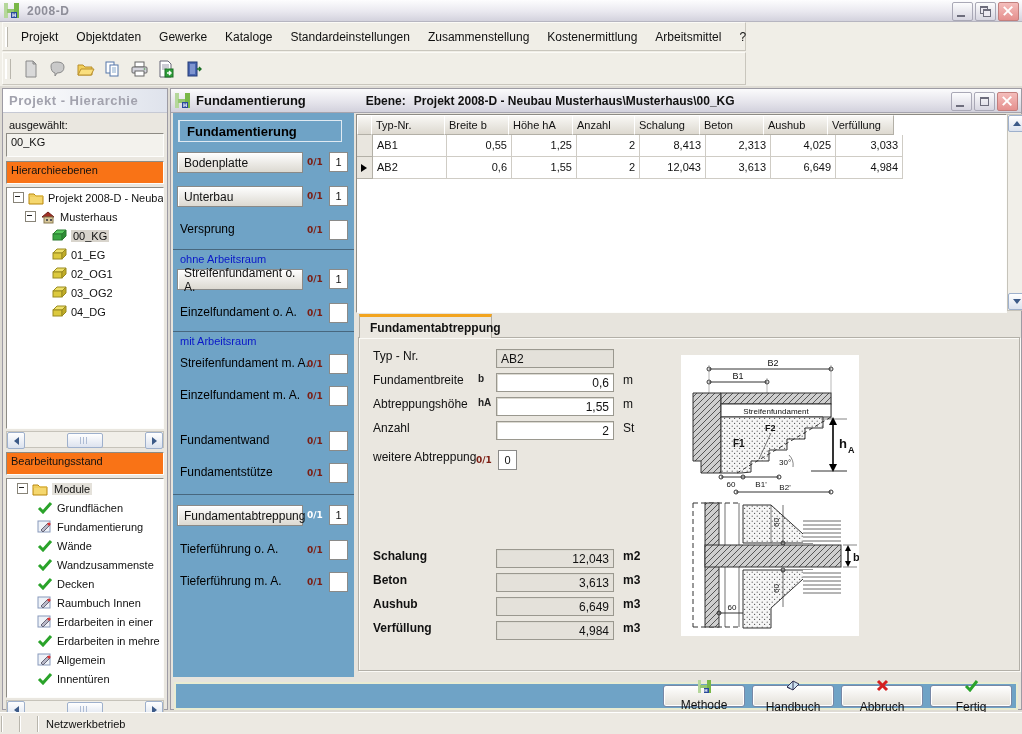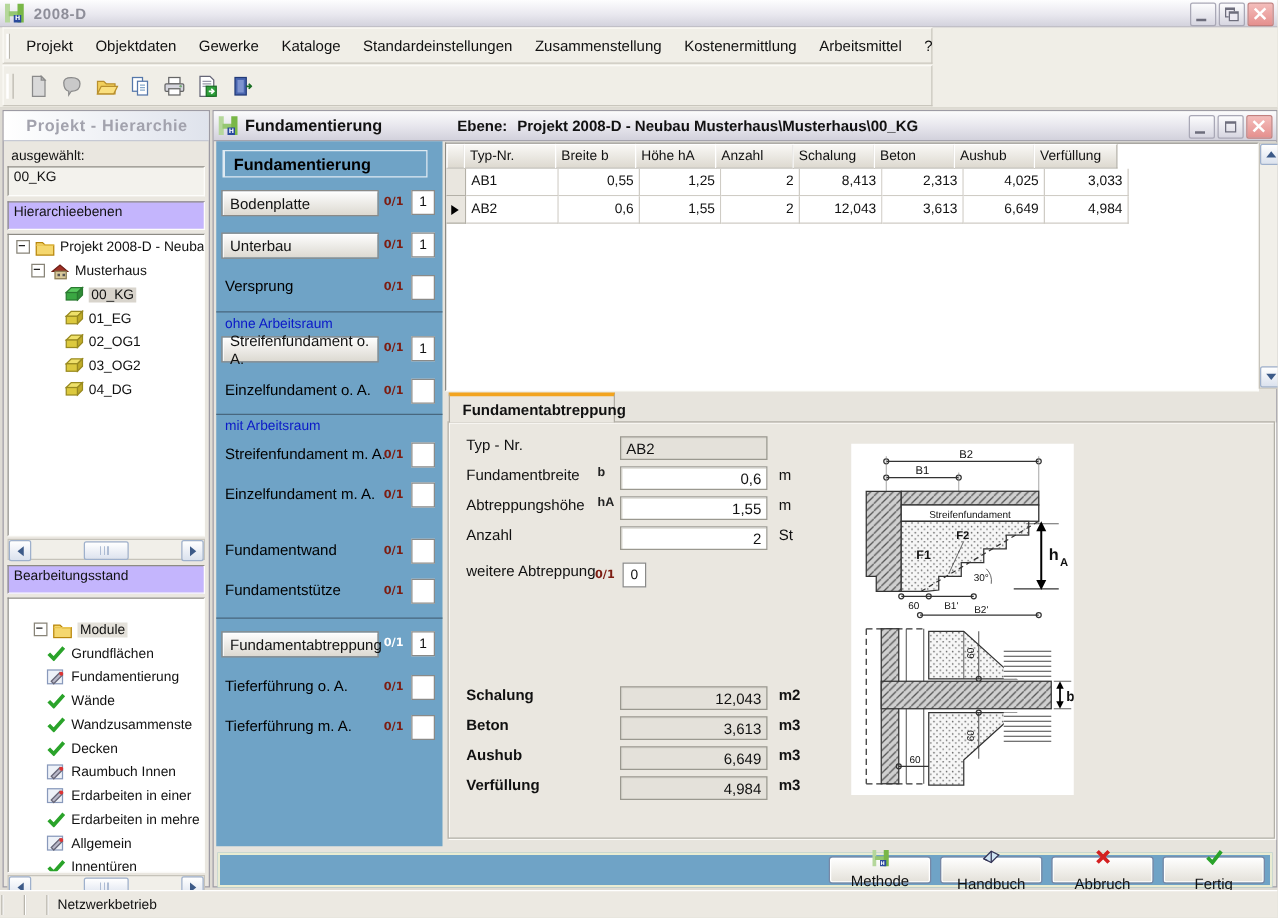--- a/index.html
+++ b/index.html
@@ -49,25 +49,25 @@
   .band2{position:absolute;left:2px;top:0;width:744px;height:33px;
     border:1px solid #c9c6bd;border-top-color:#fbfaf6;border-left-color:#fbfaf6;
     background:#f0eee7;display:flex;align-items:center;box-sizing:border-box;gap:5px;}
   .tbico{width:22px;height:22px;display:flex;align-items:center;justify-content:center;}
   
   .workspace{left:0;top:86px;width:1022px;height:626px;background:#dedbd4;}
   
   .leftpanel{left:2px;top:2px;width:166px;height:622px;background:#eae7e0;border:1px solid #9d9ba4;box-sizing:border-box;}
   .caption{height:23px;background:linear-gradient(to right,#ffffff,#dfe3ec);
     border-bottom:1px solid #c6c9d4;color:#a2a2ad;font-weight:bold;font-size:13px;
-    display:flex;align-items:center;padding-left:18px;letter-spacing:.5px;}
+    display:flex;align-items:center;padding-left:6px;letter-spacing:.5px;}
   .plabel{font-size:11px;margin:6px 0 2px 6px;}
   .sunkfield{margin:2px 3px;height:18px;background:#f3f2ed;border:1px solid;
     border-color:#8d8b84 #fdfdfb #fdfdfb #8d8b84;font-size:11px;padding:2px 4px;}
-  .boxheader{margin:4px 3px 0 3px;height:17px;background:#c4b5fd;border:1px solid;
+  .boxheader{margin:4px 3px 0 3px;height:17px;background:#f97316;border:1px solid;
     border-color:#8d8b84 #fdfdfb #fdfdfb #8d8b84;font-size:11px;padding:2px 4px;}
   .treebox{margin:3px 3px 0 3px;background:#fff;border:1px solid;
     border-color:#8d8b84 #fdfdfb #fdfdfb #8d8b84;overflow:hidden;position:relative;font-size:11px;}
   .tree1{height:240px;}
   .tree2{height:218px;}
   .trow{height:19px;display:flex;align-items:center;white-space:nowrap;}
   .texp{width:9px;height:9px;border:1px solid #888478;background:#fff;position:relative;margin-right:4px;flex:0 0 auto;}
   .texp:after{content:"";position:absolute;left:1px;top:3px;width:5px;height:0;border-top:1px solid #222;}
   .tico{width:16px;height:14px;margin-right:4px;flex:0 0 auto;}
   .tsel{background:#d8d4cc;padding:0 2px;}
@@ -338,21 +338,21 @@
         </span>
       <span class="thumb"></span>
       <span class="sbtn right">
           <span class="tri-r"></span>
         </span>
     </div>
 
     <div class="boxheader">Bearbeitungsstand</div>
 
     <div class="treebox tree2">
-      <div class="trow" style="padding-left:20px;margin-top:15px;">
+      <div class="trow" style="padding-left:10px;">
         <span class="texp"></span>
         <span class="tico">
           <svg width="16" height="14">
               <path d="M1,3 h5 l2,2 h7 v8 h-14 z" fill="#f5d76e" stroke="#b8860b"></path>
               <path d="M1,5 h14" stroke="#e9c44f"></path>
             </svg>
         </span>
         <span class="tsel2">Module</span>
       </div>
       <div class="trow" style="padding-left:30px;">

